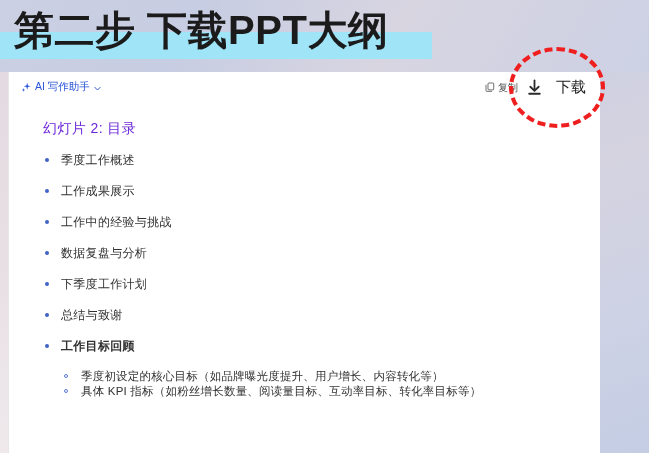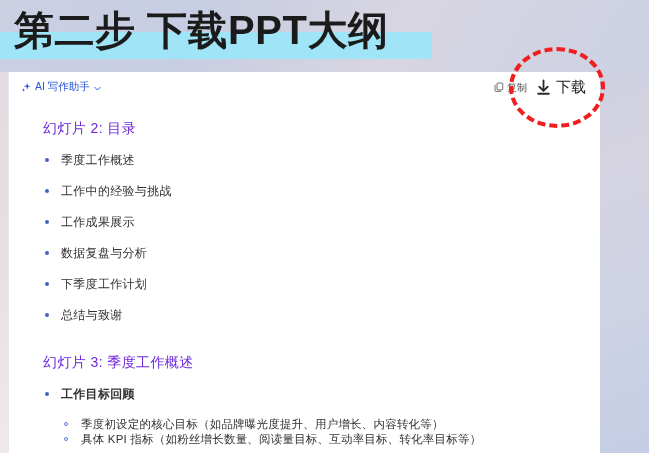--- a/index.html
+++ b/index.html
@@ -113,21 +113,21 @@
     gap: 3px;
     color: #4a4a4a;
     font-size: 10px;
     cursor: pointer;
     justify-content: flex-end;
   }
   .copy-icon { width: 10px; height: 11px; flex: 0 0 auto; }
   .download-btn {
     font-size: 15px;
     color: #222;
-    gap: 3px;
+    gap: 12px;
     font-weight: 500;
   }
   .download-icon { width: 19px; height: 19px; flex: 0 0 auto; }
 
   
   #doc-body {
     padding: 6px 20px 0 34px;
   }
   .slide-heading {
     font-size: 14px;
@@ -251,28 +251,27 @@
       </div>
     </div>
   </div>
 
   <div id="doc-body">
 
     <div class="slide-heading">幻灯片 2: 目录</div>
 
     <ul class="bullet-list">
       <li>季度工作概述</li>
+      <li>工作成果展示</li>
       <li>工作中的经验与挑战</li>
-      <li>工作成果展示</li>
       <li>数据复盘与分析</li>
       <li>下季度工作计划</li>
       <li>总结与致谢</li>
     </ul>
 
-    <div class="slide-heading" id="slide3-heading">幻灯片 3: 季度工作概述</div>
 
     <ul class="bullet-list">
       <li class="bold-item">
         <span>工作目标回顾</span>
         <ul class="sub-list">
           <li>季度初设定的核心目标（如品牌曝光度提升、用户增长、内容转化等）</li>
           <li>具体 KPI 指标（如粉丝增长数量、阅读量目标、互动率目标、转化率目标等）</li>
         </ul>
       </li>
     </ul>

